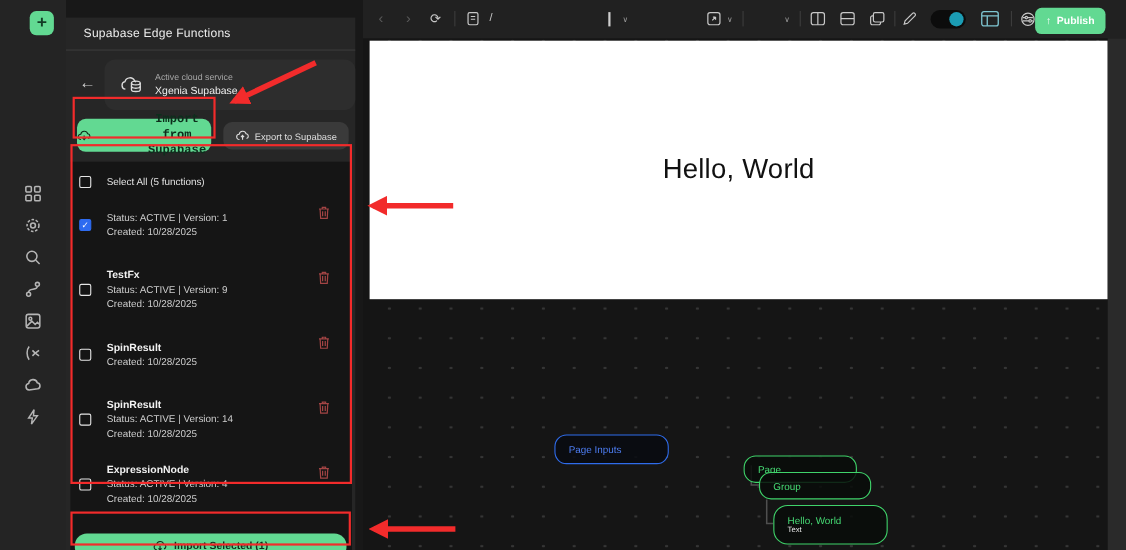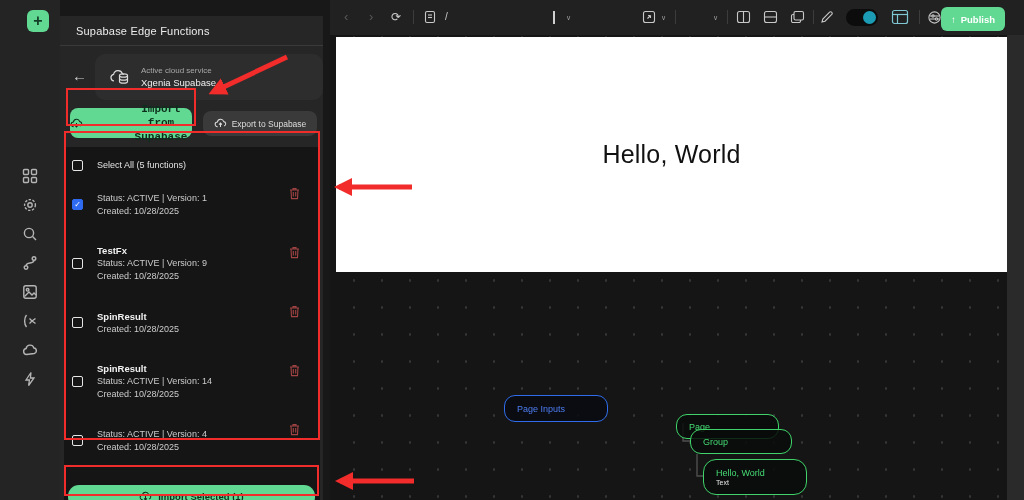--- a/index.html
+++ b/index.html
@@ -250,20 +250,21 @@
         <span class="trash">
             <svg viewBox="0 0 11 13" fill="none" stroke="currentColor" stroke-width="1.1">
               <path d="M1 3 h9 M4 3 V1.6 h3 V3 M2 3 l.5 8.6 h6 L9 3 M4.3 5 v4.6 M6.7 5 v4.6"></path>
             </svg>
           </span>
       </div>
 
       <div class="func-item">
         <div class="cbx"></div>
         <div class="func-text">
+          <div class="func-name">ExpressionNode</div>
           <div class="func-line">Status: ACTIVE | Version: 4</div>
           <div class="func-line">Created: 10/28/2025</div>
         </div>
         <span class="trash">
             <svg viewBox="0 0 11 13" fill="none" stroke="currentColor" stroke-width="1.1">
               <path d="M1 3 h9 M4 3 V1.6 h3 V3 M2 3 l.5 8.6 h6 L9 3 M4.3 5 v4.6 M6.7 5 v4.6"></path>
             </svg>
           </span>
       </div>
     </div>

